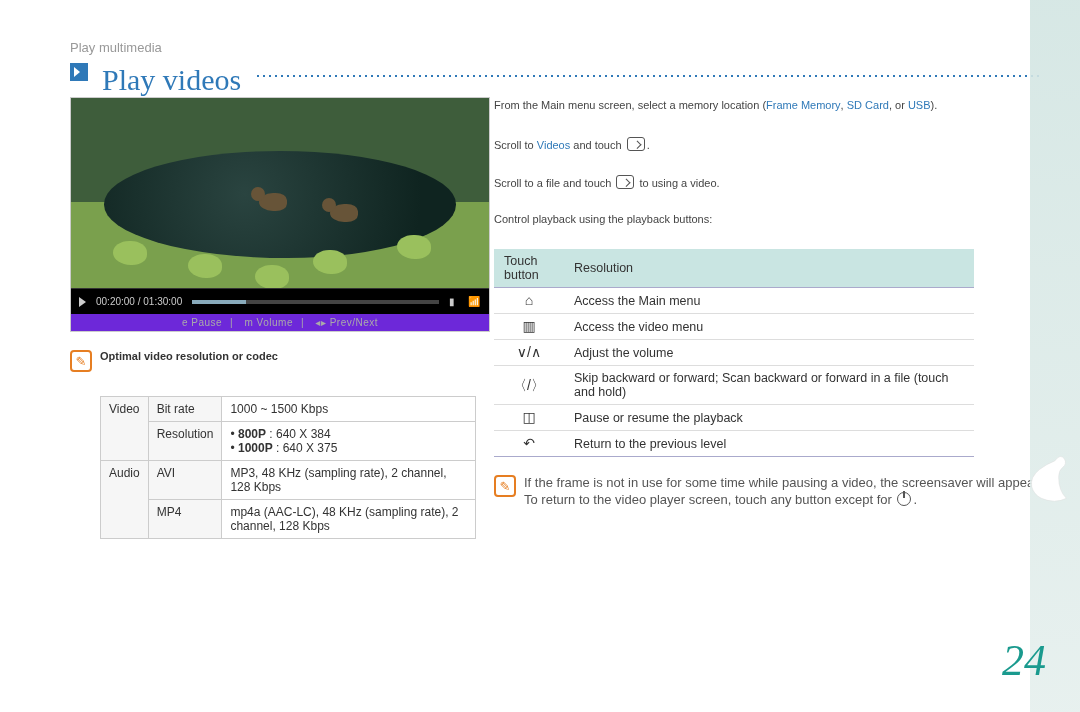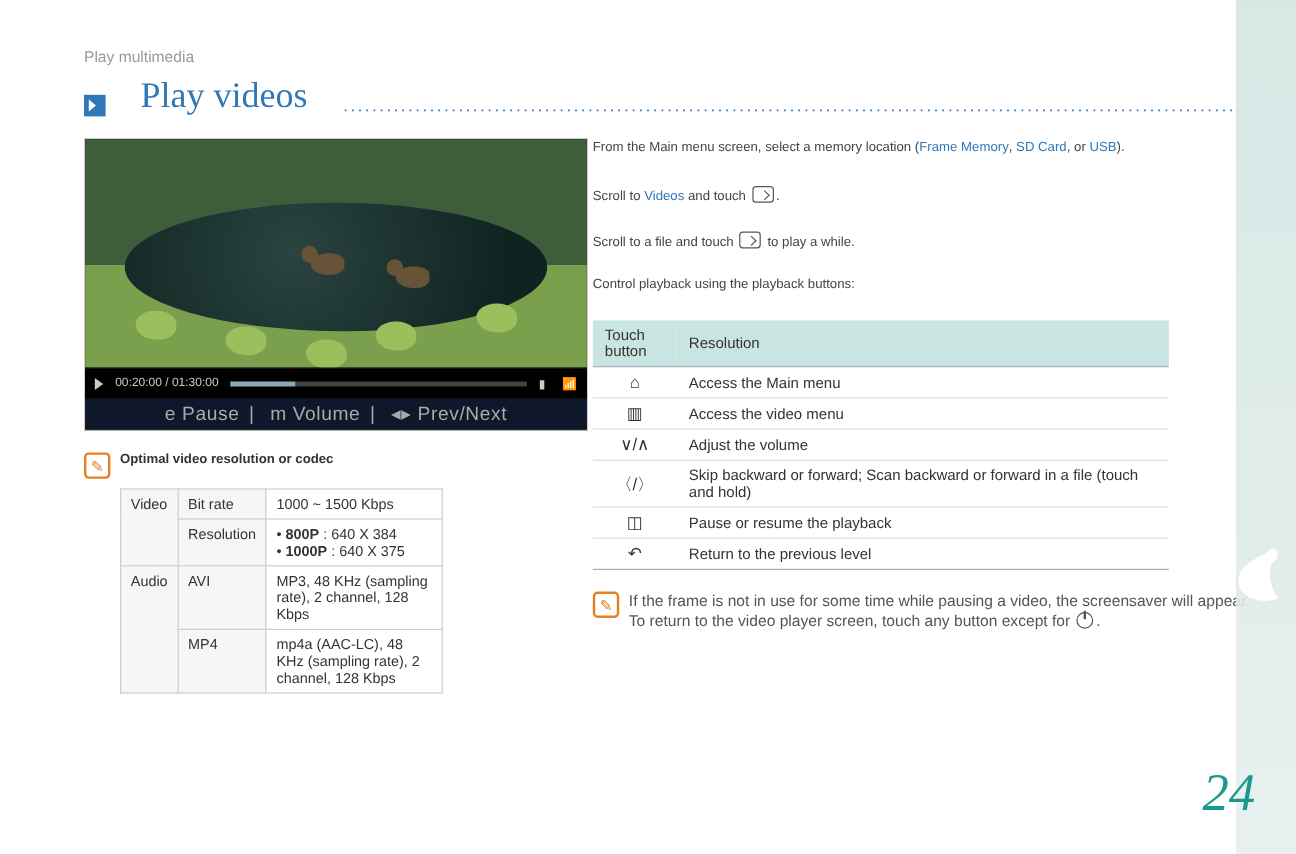--- a/index.html
+++ b/index.html
@@ -16,21 +16,21 @@
     height: 712px;
     background: #fff;
     font-family: Arial, Helvetica, sans-serif;
     font-size: 13px;
     color: #333;
     position: relative;
     overflow: hidden;
   }
   .page { position: relative; width: 100%; height: 100%; padding: 40px 38px 30px 70px; }
   .breadcrumb { color: #999; font-size: 13px; margin-bottom: 8px; }
-  .title-row { display: flex; align-items: flex-end; gap: 29px; margin-bottom: 18px; }
+  .title-row { display: flex; align-items: flex-start; gap: 14px; }
   .title-icon { width: 18px; height: 18px; background: var(--accent); position: relative; display:inline-block;}
   .title-icon::before { content:""; position:absolute; left:4px; top:4px; width:0; height:0; border-left:6px solid #fff; border-top:5px solid transparent; border-bottom:5px solid transparent;}
   .page-title { font-family: Georgia, serif; font-size: 30px; font-weight: 400; color: var(--accent); white-space: nowrap;}
   .dots { flex: 1; height: 18px; background-image: radial-gradient(circle, var(--accent) 1px, transparent 1px); background-size: 6px 6px; background-position: 0 10px; background-repeat: repeat-x;}
   .columns { display: flex; gap: 34px; }
   .col-left { width: 360px; flex: 0 0 auto; }
   .col-right { flex: 1; }
 
   
   .player { width: 420px; border: 1px solid #ccc; background:#000; }
@@ -39,28 +39,28 @@
   .duck { position:absolute; width:28px; height:18px; background:#675438; border-radius:50% 40% 40% 50%;}
   .duck::after{content:"";position:absolute;left:-8px;top:-6px;width:14px;height:14px;border-radius:50%;background:#675438;}
   .d1{left:45%; top:50%}.d2{left:62%; top:56%}
   .lily{position:absolute; width:34px;height:24px;border-radius:50% 50% 45% 55%; background:#9ac05d;}
   .l1{left:10%; top:75%}.l2{left:28%; top:82%}.l3{left:58%; top:80%}.l4{left:78%; top:72%}.l5{left:44%; top:88%}
   .controls{display:flex;align-items:center;gap:10px;height:26px;padding:0 8px;background:#000;color:#ccc;font-size:10px;border-top:1px solid #333;}
   .pbtn{width:0;height:0;border-left:7px solid #ccc;border-top:5px solid transparent;border-bottom:5px solid transparent;}
   .timebar{height:4px;flex:1 0 40px;background:#444;position:relative;}
   .timebar::before{content:"";position:absolute;left:0;top:0;width:22%;height:100%;background:#8ab;}
   .ctl-right{display:flex;gap:14px;margin-left:auto;align-items:center;}
-  .hints{background:#0f172a;color:#aaa;font-size:16px;text-align:center;padding:3px 0;letter-spacing:0.5px;}
+  .hints{background:#6d28d9;color:#aaa;font-size:10px;text-align:center;padding:3px 0;letter-spacing:0.5px;}
   .hints span{margin:0 8px;white-space:nowrap;}
 
   .note-row{display:flex;gap:8px;margin-top:18px;align-items:flex-start;}
   .note-icon{flex:0 0 auto;width:22px;height:22px;border:2px solid #e67e22;border-radius:4px;display:flex;align-items:center;justify-content:center;color:#e67e22;font-size:13px;}
   .note-text{font-size:11px;}
 
-  table.spec{border-collapse:collapse;width:269px;margin-top:8px;margin-left:30px;font-size:12px;}
+  table.spec{border-collapse:collapse;width:376px;margin-top:24px;margin-left:30px;font-size:12px;}
   table.spec th,table.spec td{border:1px solid var(--border);padding:5px 8px;text-align:left;vertical-align:top;}
   table.spec th{background:#f6f6f6;font-weight:normal;}
 
   
   .step{display:flex;gap:12px;margin-bottom:14px;align-items:flex-start;}
   .step-num{font-family:Georgia,serif;font-size:26px;color:var(--teal);line-height:1;width:18px;flex:0 0 auto;margin-top:-2px;}
   .step-body{flex:1;font-size:11px;line-height:1.5;color:#444;}
   .kw{color:var(--accent);font-weight:500;}
 
   
@@ -160,21 +160,21 @@
       </div>
       <div class="step">
         <div class="step-num">2</div>
         <div class="step-body">
           <span>Scroll to </span><span class="kw">Videos</span><span> and touch </span><span class="inline-icon enter"></span><span>.</span>
         </div>
       </div>
       <div class="step">
         <div class="step-num">3</div>
         <div class="step-body">
-          <span>Scroll to a file and touch </span><span class="inline-icon enter"></span><span> to play a while.</span>
+          <span>Scroll to a file and touch </span><span class="inline-icon enter"></span><span> to using a video.</span>
         </div>
       </div>
       <div class="step">
         <div class="step-num">4</div>
         <div class="step-body">Control playback using the playback buttons:</div>
       </div>
 
       <table class="btns">
         <tbody>
             <tr>

